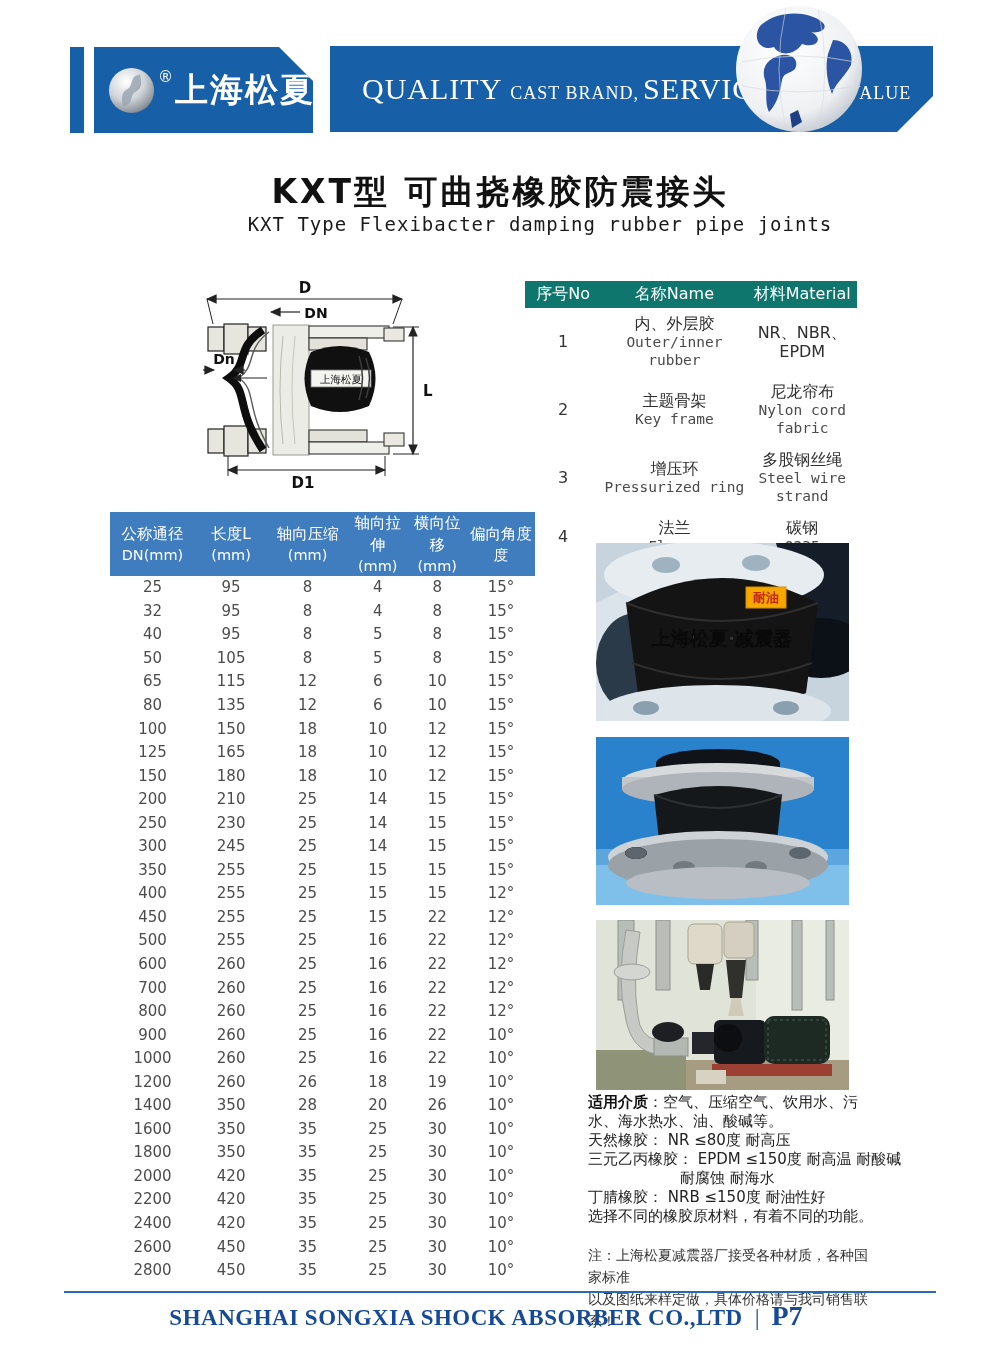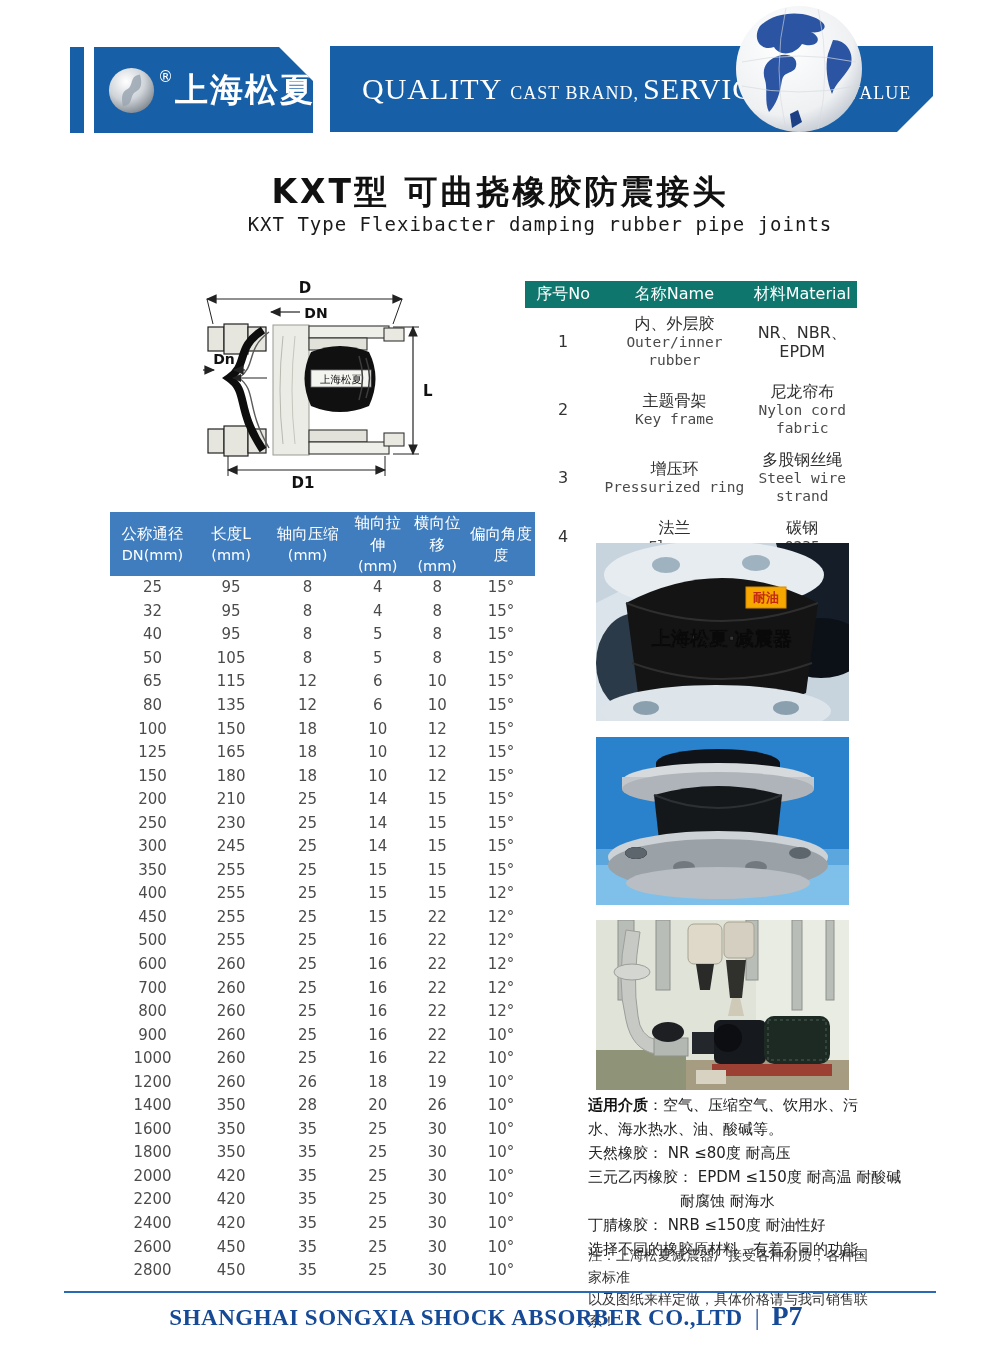--- a/index.html
+++ b/index.html
@@ -40,21 +40,21 @@
 
   
   .spec-table{left:110px;top:512px;width:425px;border-collapse:collapse;table-layout:fixed;}
   .spec-table th{background:#3f7dbe;color:#fff;font-weight:normal;padding:0;height:50px;}
   .spec-th1{font-size:15.5px;line-height:22px;}
   .spec-th2{font-size:14.5px;line-height:20px;}
   .spec-table td{height:23.55px;text-align:center;font-size:15px;color:#4b4b4b;padding:0;line-height:23px;}
 
   
   .photo{left:596px;border:0;}
-  .media-block{left:588px;top:1093px;width:286px;font-size:15px;color:#222;line-height:24px;}
+  .media-block{left:588px;top:1093px;width:286px;font-size:15px;color:#222;line-height:19px;}
   .media-intro b{font-weight:bold;color:#111;}
   .media-line{white-space:nowrap;}
   .media-line.indent{padding-left:92px;}
   .note-block{left:588px;top:1244px;width:292px;font-size:14px;color:#333;line-height:22px;}
 
   
   .footer-line{left:64px;top:1291px;width:872px;height:2px;background:#2a6ab5;}
   .footer-text{left:16px;top:1300px;width:940px;text-align:center;color:#164a96;
                font-family:"Liberation Serif","DejaVu Serif",serif;font-weight:bold;}
   .footer-text .co{font-size:23px;letter-spacing:0.5px;}

